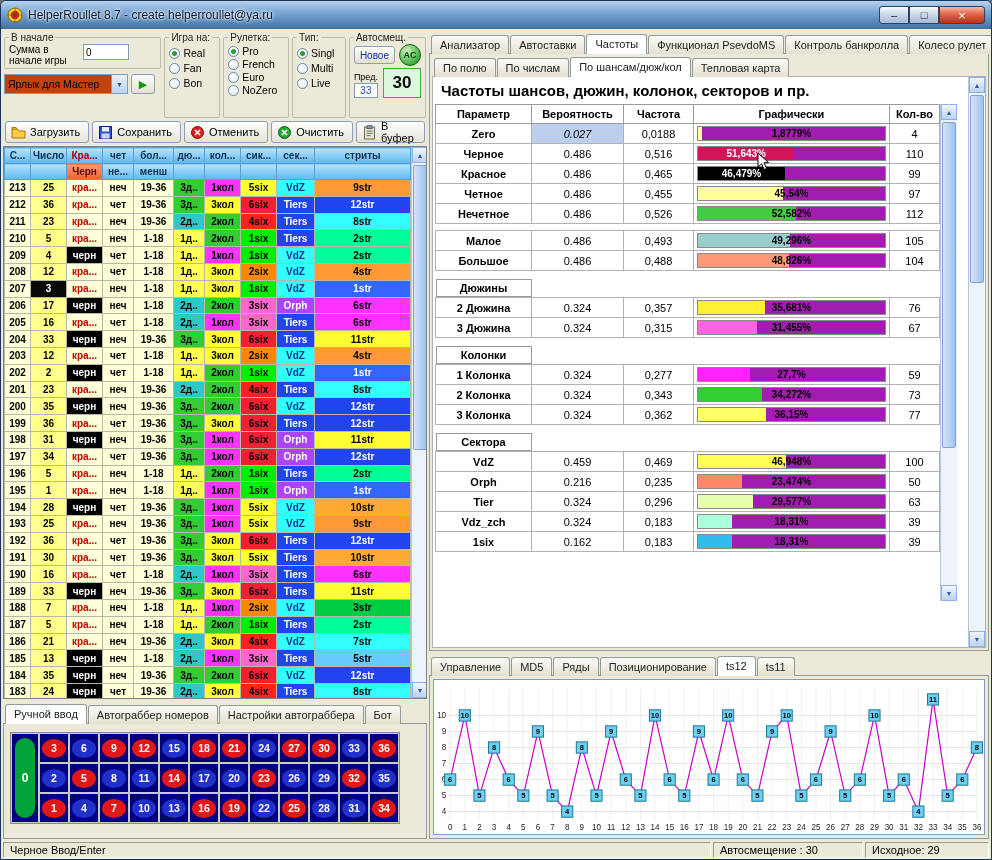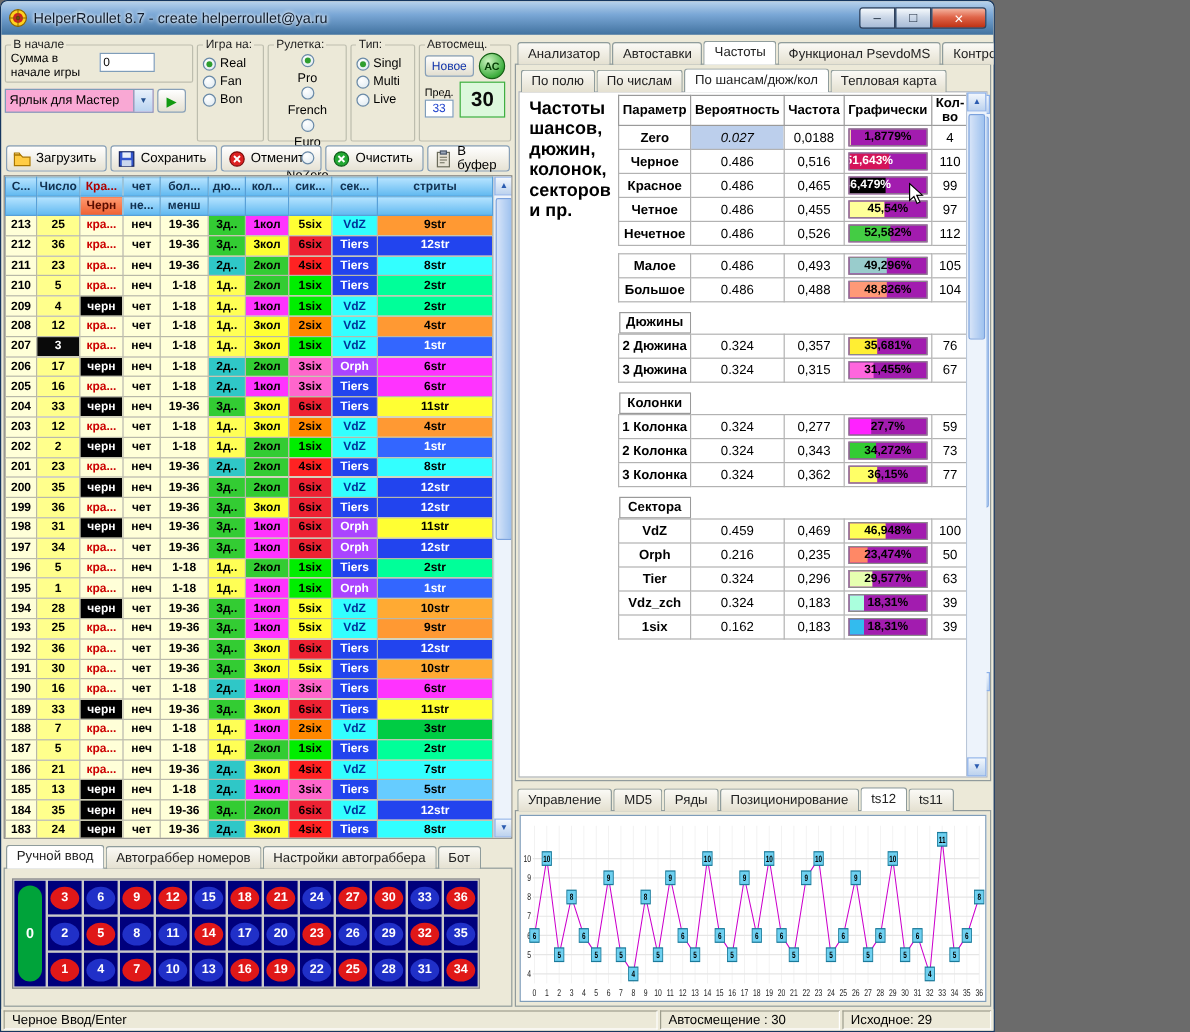--- a/index.html
+++ b/index.html
@@ -1,17 +1,17 @@
 <!DOCTYPE html>
 <html><head>
 <meta charset="utf-8">
 <style>
   html,body{margin:0;padding:0;background:#6b6b6b;font-family:"Liberation Sans",sans-serif;}
   *{box-sizing:border-box;}
-  .window{width:829px;height:860px;display:flex;flex-direction:column;background:#ece9d8;
+  .window{width:992px;height:860px;display:flex;flex-direction:column;background:#ece9d8;
     border:1px solid #16365f;border-radius:6px 6px 0 0;position:relative;overflow:hidden;}
   
   .titlebar{height:28px;flex:0 0 28px;display:flex;align-items:center;padding:0 6px;
     background:linear-gradient(#b8d2ec 0%,#7aa7d6 40%,#41729f 100%);border-radius:5px 5px 0 0;}
   .app-icon{width:16px;height:16px;margin-right:5px;}
   .title-text{font-size:12px;color:#101c2c;text-shadow:0 0 3px #fff,0 0 4px #fff;white-space:nowrap;}
   .win-btns{margin-left:auto;display:flex;}
   .wb{width:30px;height:18px;border:1px solid #31425c;display:flex;align-items:center;justify-content:center;
     font-size:11px;color:#122033;background:linear-gradient(#f6fafd,#ccd8e8 45%,#a7bbd6);}
   .wb.min{border-radius:3px 0 0 3px;}
@@ -23,28 +23,28 @@
   .right-col{flex:1;display:flex;flex-direction:column;min-width:0;min-height:0;}
   
   .controls{height:88px;flex:0 0 88px;display:flex;gap:3px;padding:1px;}
   fieldset{border:1px solid #bdbdae;border-radius:2px;margin:0;padding:1px 4px 2px;background:transparent;}
   legend{font-size:10px;padding:0 2px;color:#222;}
   .col-a{width:158px;display:flex;flex-direction:column;}
   .start-inner{display:flex;align-items:flex-start;gap:4px;}
   .start-label{font-size:10px;line-height:11px;width:70px;}
   .start-input{width:46px;height:16px;font-size:10px;border:1px solid #7f9db9;padding:0 2px;font-family:"Liberation Sans",sans-serif;}
   .combo-row{display:flex;gap:3px;margin-top:5px;align-items:center;}
-  .combo{display:flex;width:124px;height:20px;border:1px solid #7f9db9;background:#f9a8d4;}
+  .combo{display:flex;width:124px;height:20px;border:1px solid #7f9db9;background:#c2410c;}
   .combo-text{flex:1;font-size:10.5px;padding:3px 3px 0;white-space:nowrap;overflow:hidden;}
   .combo-btn{width:16px;border-left:1px solid #7f9db9;background:linear-gradient(#e8f1fc,#b9d3f0);
     display:flex;align-items:center;justify-content:center;font-size:7px;color:#24508e;}
   .play-btn{width:24px;height:20px;border:1px solid #88a0b8;border-radius:3px;background:linear-gradient(#fff,#e4e0d2);
     color:#119a11;font-size:11px;display:flex;align-items:center;justify-content:center;}
   .radio-row{display:flex;align-items:center;gap:3px;margin:3px 0;}
-  .g-roul .radio-row{margin:1px 0;flex-direction:column;}
+  .g-roul .radio-row{margin:1px 0;}
   .radio{width:11px;height:11px;border-radius:50%;border:1px solid #6a8aa8;flex:0 0 11px;
     background:radial-gradient(circle at 35% 30%,#fff,#dce8f0);position:relative;}
   .radio.sel::after{content:"";position:absolute;left:2px;top:2px;width:5px;height:5px;border-radius:50%;background:#2f9e2f;}
   .rlabel{font-size:10.5px;}
   .g-game{width:56px;} .g-roul{width:66px;} .g-type{width:54px;} .g-auto{flex:1;}
   .auto-row1{display:flex;gap:4px;align-items:center;}
   .small-btn{height:18px;padding:0 5px;border:1px solid #88a0b8;border-radius:3px;font-size:10px;color:#1133aa;
     background:linear-gradient(#fff,#e2ded0);display:flex;align-items:center;}
   .ac{width:22px;height:22px;border-radius:50%;border:1px solid #156015;color:#043b04;font-size:9px;font-weight:bold;
     background:radial-gradient(circle at 35% 30%,#ccf4c0,#3fae3f 70%,#1e7e1e);display:flex;align-items:center;justify-content:center;}
@@ -82,21 +82,21 @@
     background:linear-gradient(90deg,#d7e4f8,#9ec2ef);}
   
   .tabrow{display:flex;align-items:flex-end;padding:2px 2px 0;}
   .tabstrip{display:flex;align-items:flex-end;gap:1px;}
   .tab{background:linear-gradient(#fbfaf6,#e4e0d0);border:1px solid #8f9c9c;border-bottom:none;
     border-radius:3px 3px 0 0;padding:3px 8px;font-size:11px;color:#222;position:relative;top:1px;white-space:nowrap;}
   .tab.active{background:#fff;z-index:2;padding-bottom:4px;}
   
   .freq-page{flex:1;display:flex;flex-direction:column;border:1px solid #919b9c;background:#ece9d8;padding:2px;min-height:0;}
   .freq-white{flex:1;display:flex;background:#fff;border:1px solid #aeb2b5;min-height:0;}
-  .freq-left{flex:1;display:flex;flex-direction:row;min-width:0;padding:2px 0 0 2px;}
+  .freq-left{flex:1;display:flex;flex-direction:column;min-width:0;padding:2px 0 0 2px;}
   .freq-title{font-size:15px;font-weight:bold;padding:3px 6px 5px;color:#000;}
   .freq-area{flex:1;display:flex;min-height:0;}
   table.freq{border-collapse:collapse;align-self:flex-start;}
   .freq th{border:1px solid #9a9a9a;background:#fff;font-size:11px;font-weight:bold;height:19px;padding:0 3px;}
   .freq td{border:1px solid #b2b2b2;background:#fff;font-size:11px;height:20px;text-align:center;padding:0 2px;}
   .freq td.param-cell{font-weight:bold;}
   .freq td.prob-cell.sel{background:#bccfec;font-style:italic;}
   .freq td.graph-cell{padding:1px 3px;}
   .freq tr.section-row td{border:none;height:27px;vertical-align:bottom;padding:0;}
   .sec-box{border:1px solid #9a9a9a;font-weight:bold;font-size:11px;text-align:center;padding:2px 0;}

